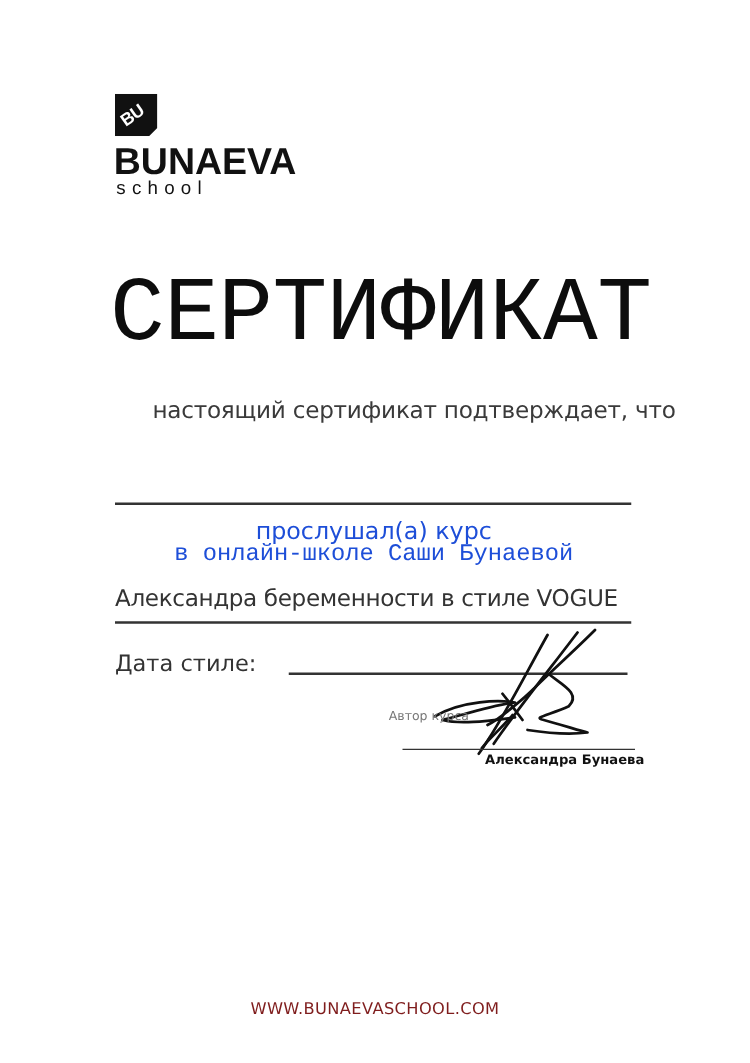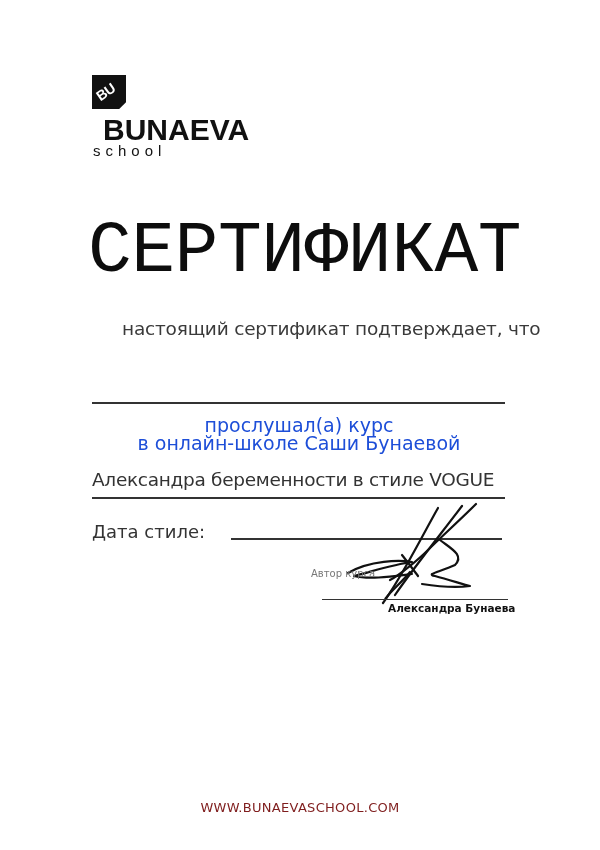--- a/index.html
+++ b/index.html
@@ -11,21 +11,21 @@
   .logo-box {
     left: 92px; top: 75px; width: 34px; height: 34px; background: #111;
     clip-path: polygon(0 0, 100% 0, 100% 80%, 80% 100%, 0 100%);
   }
   .logo-box span {
     position: absolute; left: 4px; top: 9px; color: #fff; font-weight: bold; font-size: 14px;
     font-family: "Liberation Sans", sans-serif; transform: rotate(-35deg); letter-spacing: -0.5px;
   }
   .brand {
     left: 91px; top: 115px; font-family: "Liberation Sans", sans-serif; font-weight: bold;
-    font-size: 30px; letter-spacing: 0px; color: #111; line-height: 30px; margin-left: 12px;
+    font-size: 30px; letter-spacing: 0px; color: #111; line-height: 30px;
   }
   .school {
     left: 93px; top: 143px; font-family: "Liberation Sans", sans-serif; font-size: 15px;
     letter-spacing: 5px; color: #111; line-height: 16px;
   }
   .title {
     left: 88px; top: 212px; width: 430px; font-family: Liberation Mono, monospace;
     font-size: 73px; line-height: 80px; color: #0d0d0d; letter-spacing: -0.5px; white-space: nowrap;
   }
   .subtitle {
@@ -63,21 +63,21 @@
 
 <div class="abs title">СЕРТИФИКАТ</div>
 <div class="abs subtitle">настоящий сертификат подтверждает, что</div>
 
 <div class="abs" style="left:92px; top:380px; width:414px; height:20px; text-align:center; font-size:16px;">
   <span></span>
 </div>
 <div class="abs line" style="left:92px; top:402px; width:413px;"></div>
 
 <div class="abs center-text" style="top:416px;">прослушал(а) курс</div>
-<div class="abs center-text" style="top:434px;">в онлайн-школе Саши Бунаевой</div>
+<div class="abs center-text" style="top:434px;font-family:Liberation Mono, monospace;">в онлайн-школе Саши Бунаевой</div>
 
 <div class="abs course">Александра беременности в стиле VOGUE</div>
 <div class="abs line" style="left:92px; top:497px; width:413px;"></div>
 
 <div class="abs date-label">Дата стиле:</div>
 <div class="abs" style="left:232px; top:520px; width:270px; font-size:15px;"></div>
 <div class="abs line" style="left:231px; top:538px; width:271px;"></div>
 
 <svg class="sig" width="140" height="110" viewBox="0 0 140 110">
   <g fill="none" stroke="#111" stroke-width="2.2" stroke-linecap="round" stroke-linejoin="round">

